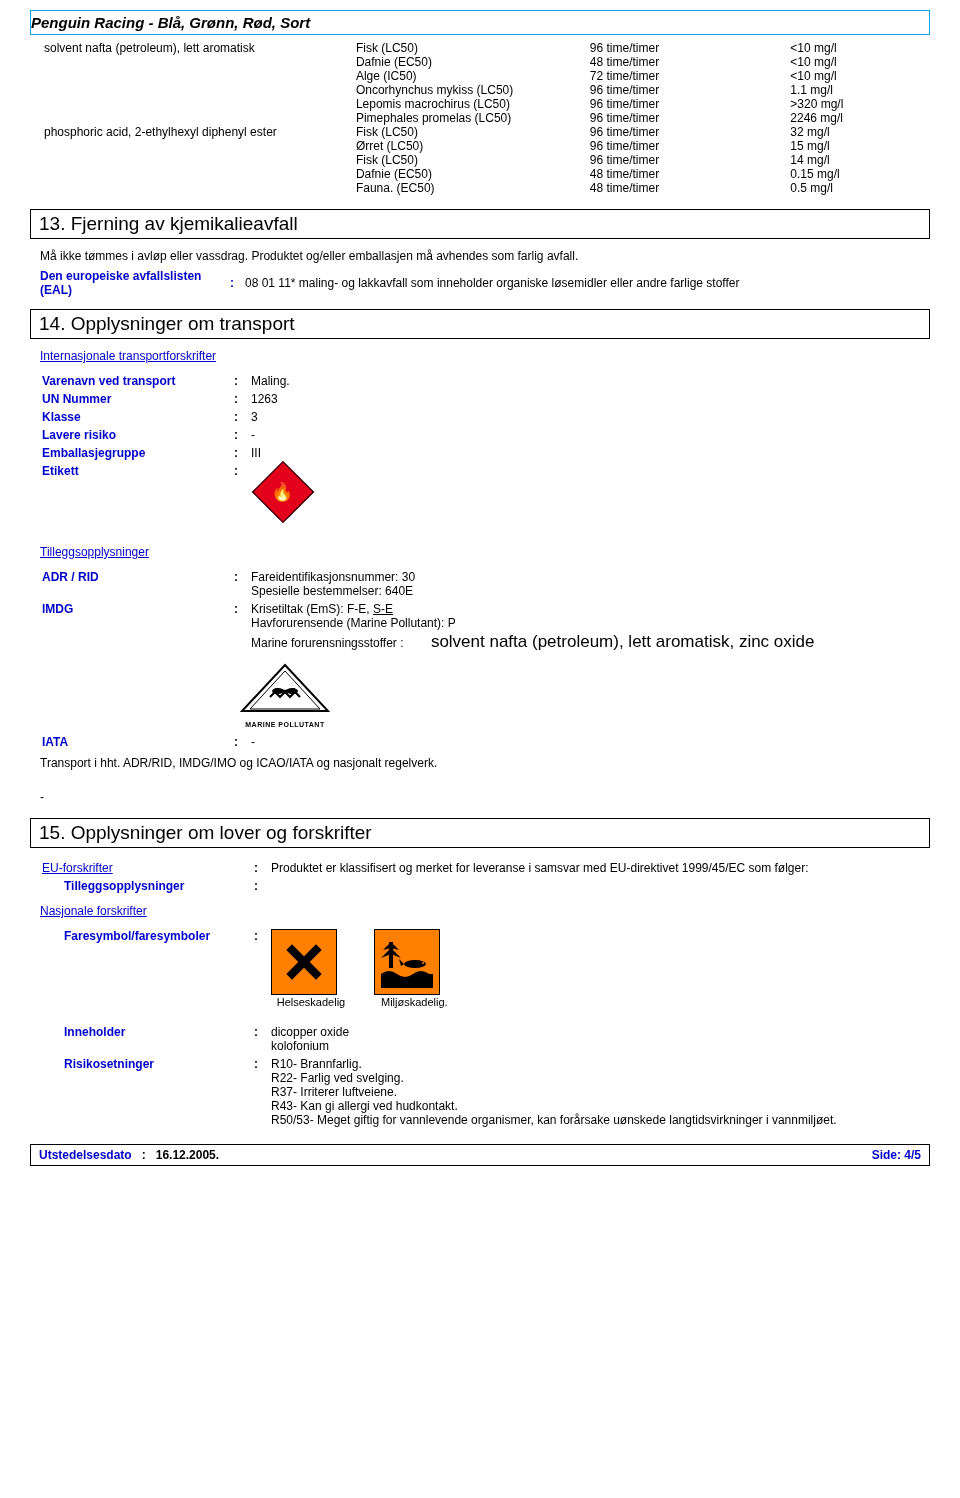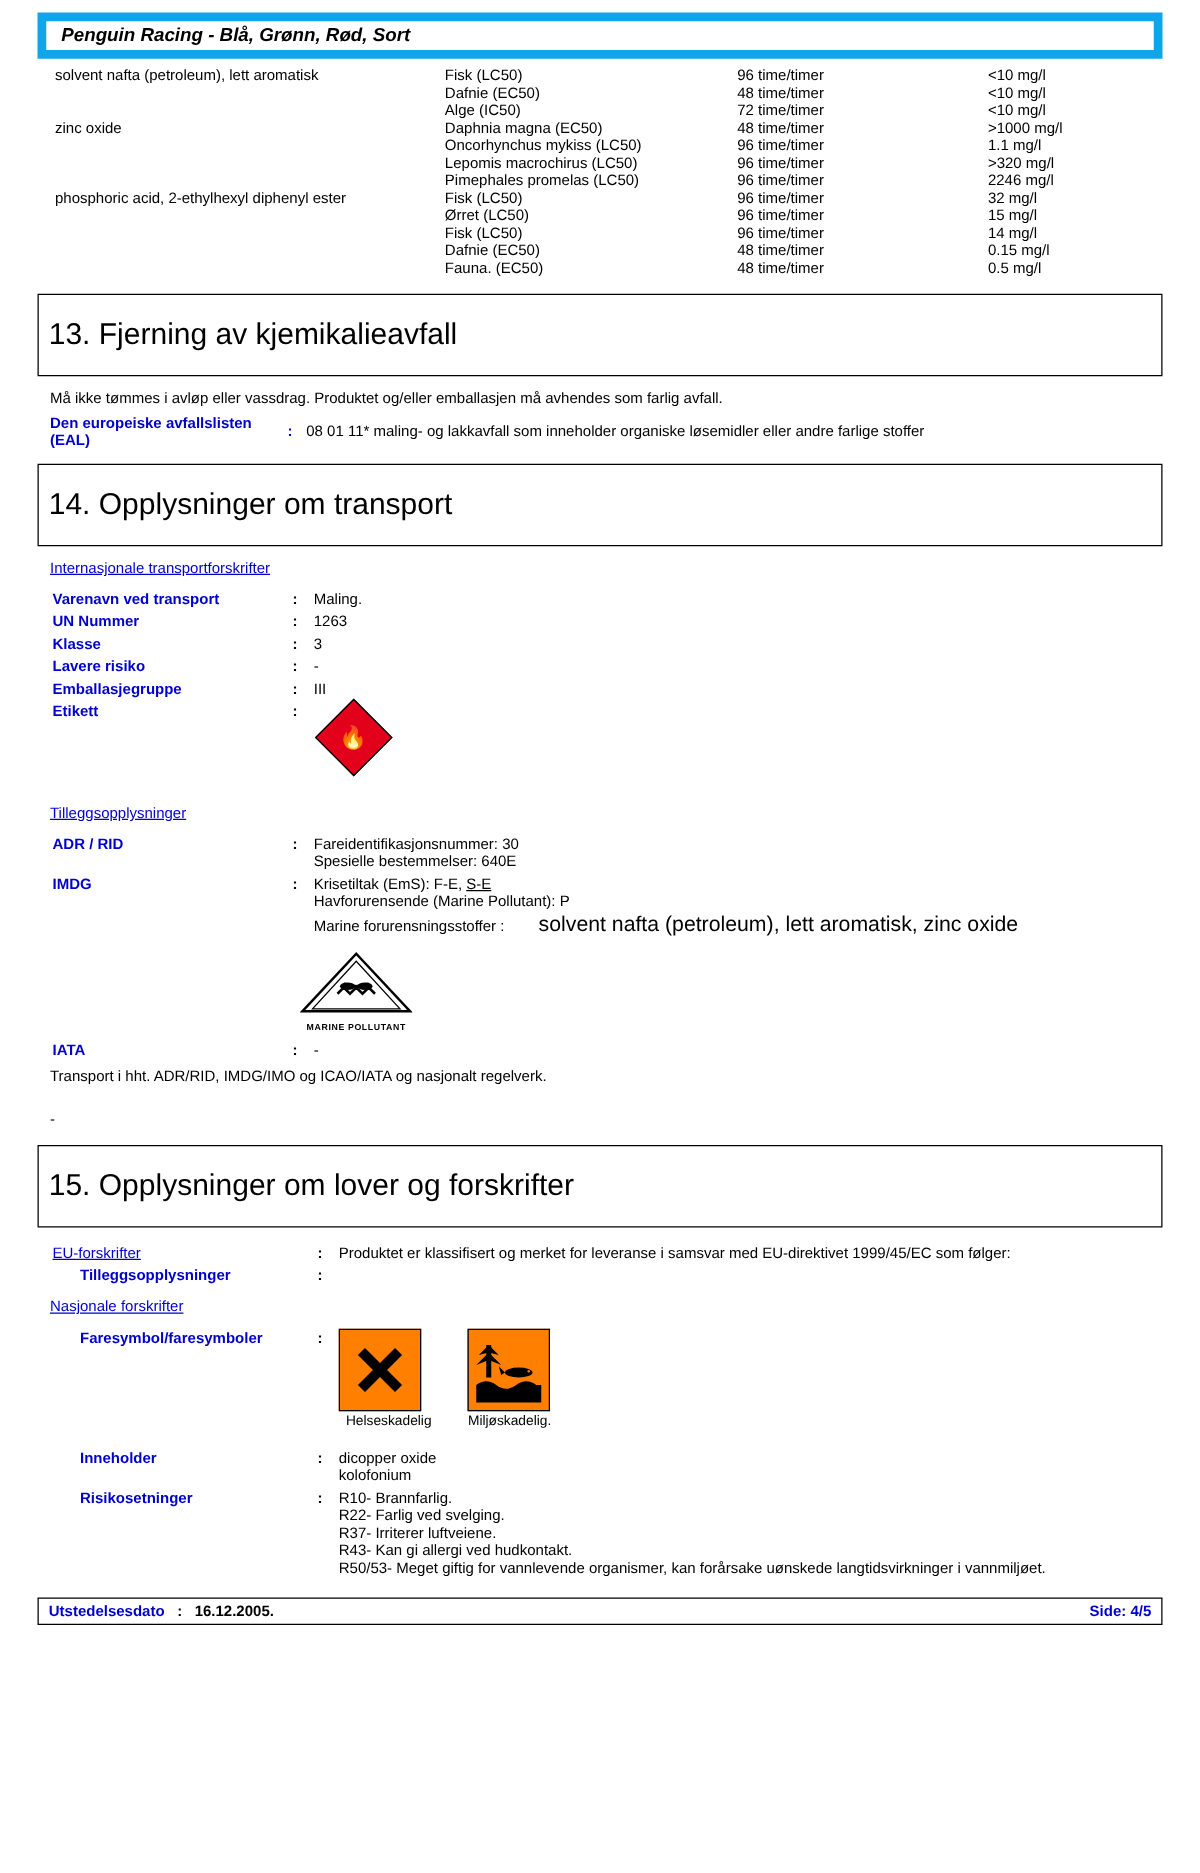--- a/index.html
+++ b/index.html
@@ -6,43 +6,43 @@
   body {
     font-family: Arial, Helvetica, sans-serif;
     font-size: 12px;
     color: #000;
     background: #fff;
     width: 960px;
     margin: 0 auto;
     padding: 10px 30px;
   }
   .title-bar {
-    border: 7px solid #0ea5e9;
-    padding: 3px 12px;
+    border: 1px solid #0ea5e9;
+    padding: 3px 0;
     font-size: 15px;
     font-weight: bold;
     font-style: italic;
     margin-bottom: 6px;
   }
   .eco-table {
     display: table;
     width: 100%;
     padding: 0 10px;
     margin-bottom: 14px;
   }
   .eco-row { display: table-row; }
   .eco-cell { display: table-cell; padding: 0 4px; vertical-align: top; }
   .eco-c1 { width: 280px; }
   .eco-c2 { width: 210px; }
   .eco-c3 { width: 180px; }
   .eco-c4 { width: 120px; text-align: left; }
   .section-box {
     border: 1px solid #000;
-    padding: 18px 8px;
-    font-size: 24px;
+    padding: 3px 8px;
+    font-size: 19px;
     margin: 10px 0 6px 0;
   }
   .blue-label {
     color: #0000cc;
     font-weight: bold;
   }
   .blue-underline {
     color: #0000cc;
     font-weight: normal;
     text-decoration: underline;
@@ -116,26 +116,20 @@
       <div class="eco-cell eco-c1"></div>
       <div class="eco-cell eco-c2">Dafnie (EC50)</div>
       <div class="eco-cell eco-c3">48 time/timer</div>
       <div class="eco-cell eco-c4">&lt;10 mg/l</div>
     </div>
     <div class="eco-row">
       <div class="eco-cell eco-c1"></div>
       <div class="eco-cell eco-c2">Alge (IC50)</div>
       <div class="eco-cell eco-c3">72 time/timer</div>
       <div class="eco-cell eco-c4">&lt;10 mg/l</div>
-    </div>
-    <div class="eco-row">
-      <div class="eco-cell eco-c1">zinc oxide</div>
-      <div class="eco-cell eco-c2">Daphnia magna (EC50)</div>
-      <div class="eco-cell eco-c3">48 time/timer</div>
-      <div class="eco-cell eco-c4">&gt;1000 mg/l</div>
     </div>
     <div class="eco-row">
       <div class="eco-cell eco-c1"></div>
       <div class="eco-cell eco-c2">Oncorhynchus mykiss (LC50)</div>
       <div class="eco-cell eco-c3">96 time/timer</div>
       <div class="eco-cell eco-c4">1.1 mg/l</div>
     </div>
     <div class="eco-row">
       <div class="eco-cell eco-c1"></div>
       <div class="eco-cell eco-c2">Lepomis macrochirus (LC50)</div>
@@ -309,21 +303,21 @@
       <div style="display:inline-block;text-align:center;margin-right:20px">
         <div class="haz-square">
           <svg width="50" height="50" viewBox="0 0 50 50">
             <rect x="21" y="4" width="8" height="42" fill="#000" transform="rotate(45 25 25)"></rect>
             <rect x="21" y="4" width="8" height="42" fill="#000" transform="rotate(-45 25 25)"></rect>
           </svg>
         </div>
         <div></div>
         <span style="font-size:11px">Helseskadelig</span>
       </div>
-      <div style="display:inline-block;">
+      <div style="display:inline-block;text-align:center">
         <div class="haz-square">
           <svg width="56" height="56" viewBox="0 0 56 56">
             <rect x="10" y="8" width="4" height="26" fill="#000"></rect>
             <path d="M12 8 L4 16 L12 14 Z M12 8 L20 16 L12 14 Z M12 14 L2 24 L12 20 Z M12 14 L22 24 L12 20 Z" fill="#000"></path>
             <path d="M2 40 Q10 34 18 40 Q26 46 34 40 Q42 34 50 40 L54 40 L54 54 L2 54 Z" fill="#000"></path>
             <ellipse cx="36" cy="30" rx="11" ry="4" fill="#000"></ellipse>
             <path d="M25 30 L20 25 L22 32 Z" fill="#000"></path>
             <circle cx="44" cy="29" r="1" fill="#ff7f00"></circle>
           </svg>
         </div>

